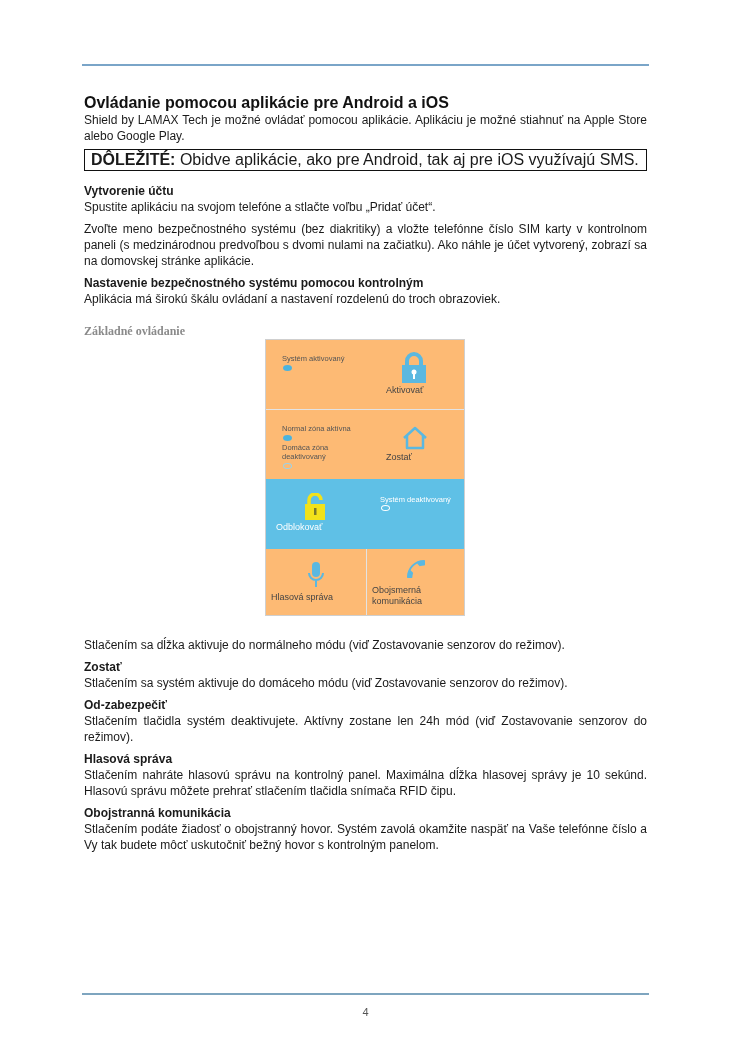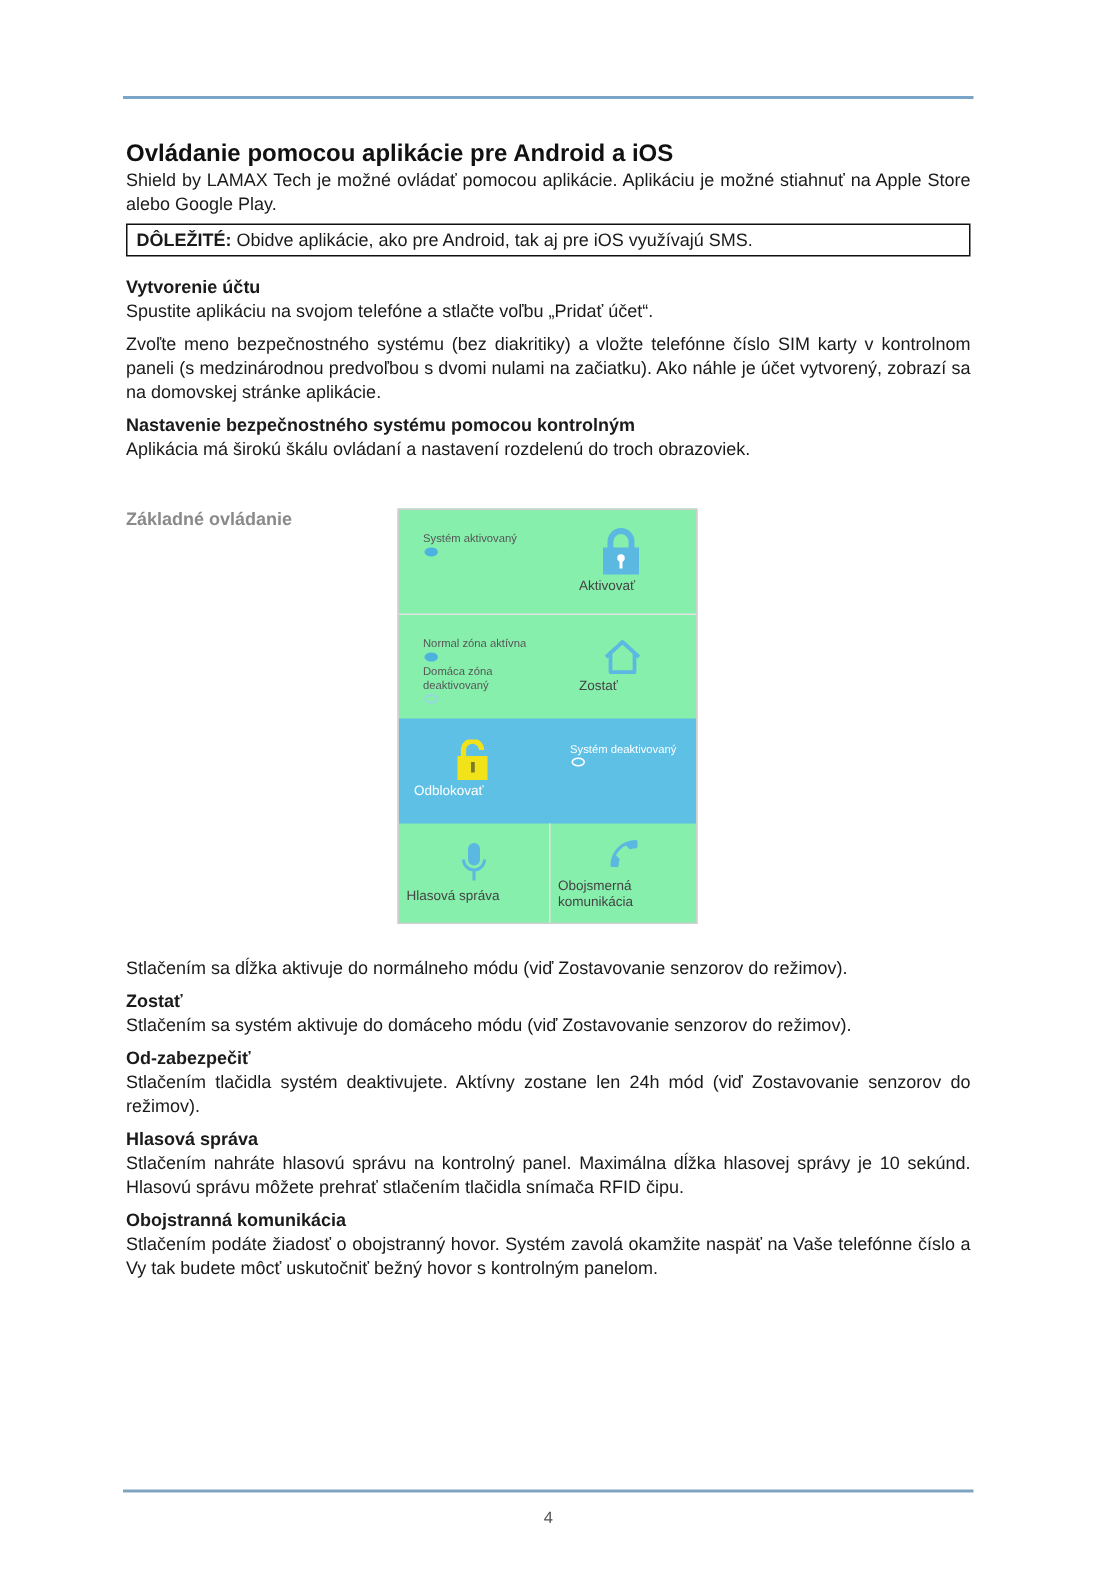--- a/index.html
+++ b/index.html
@@ -10,28 +10,28 @@
     }
     .rule { position: absolute; left: 82px; width: 567px; height: 2px; background: #7aa5c8; }
     .rule.top { top: 64px; }
     .rule.bottom { top: 993px; background: #7ea5bf; }
     .content { position: absolute; left: 84px; top: 94px; width: 563px; font-size: 12px; line-height: 16px; }
     h1 { font-size: 16px; font-weight: bold; margin: 0; line-height: 18px; color: #111; }
     p { margin: 0; text-align: justify; }
     .mb { margin-bottom: 6px; }
     .note {
       border: 1px solid #111; padding: 2px 6px; margin-top: 5px; margin-bottom: 12px;
-      font-size: 12px; line-height: 16px;
+      font-size: 16px; line-height: 16px;
     }
     .note b { font-weight: bold; }
     .sub { font-weight: bold; margin: 0; line-height: 16px; }
-    .gray-h { color: #8a8a8a; font-weight: bold; margin-top: 31px; }
+    .gray-h { color: #8a8a8a; font-weight: bold; margin-top: 16px; font-family: Liberation Serif, serif; }
     .app {
       position: absolute; left: 265px; top: 339px; width: 200px; height: 277px;
-      border: 1px solid #cfcfcf; background: #86efac; box-sizing: border-box;
+      border: 1px solid #cfcfcf; background: #fdba74; box-sizing: border-box;
     }
     .cell { position: absolute; box-sizing: border-box; }
     .c1 { left: 0; top: 0; width: 198px; height: 70px; border-bottom: 1px solid #e3e3e3; }
     .c2 { left: 0; top: 70px; width: 198px; height: 69px; }
     .c3 { left: 0; top: 139px; width: 198px; height: 70px; background: #5fc0e6; }
     .c4 { left: 0; top: 209px; width: 101px; height: 66px; border-right: 1px solid #e3e3e3; }
     .c5 { left: 101px; top: 209px; width: 97px; height: 66px; }
     .small { position: absolute; font-size: 7.5px; line-height: 9px; color: #555; }
     .lbl { position: absolute; font-size: 9px; color: #444; text-align: left; }
     .white { color: #ffffff; }

